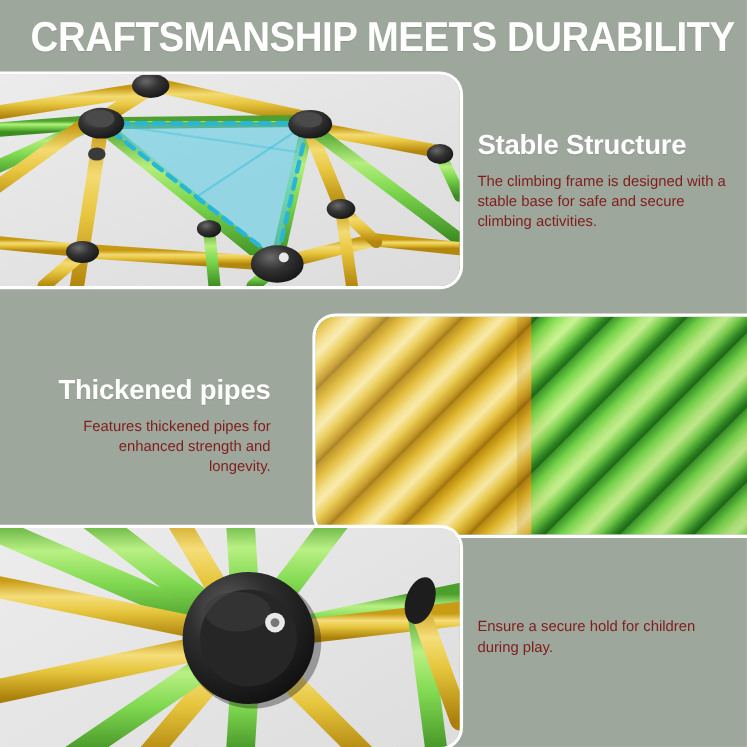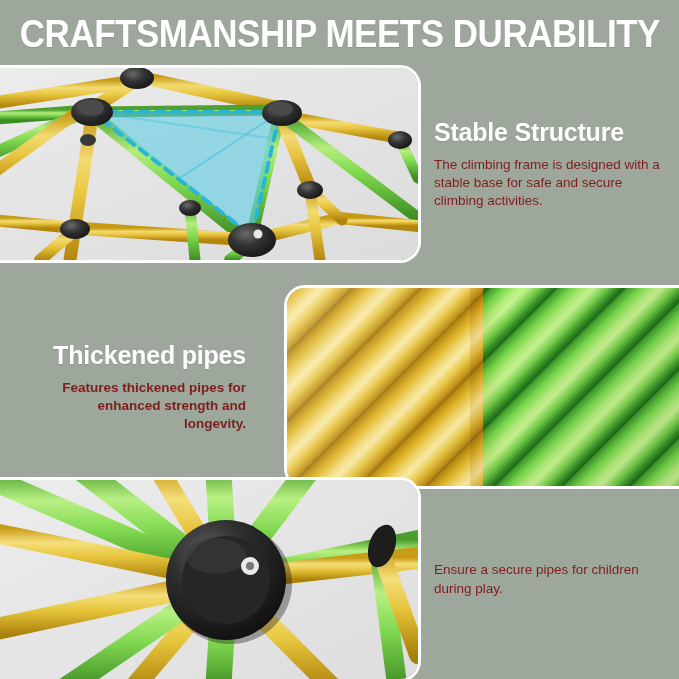--- a/index.html
+++ b/index.html
@@ -13,21 +13,21 @@
     position: relative;
   }
 
   
   .title-bar {
     position: absolute;
     left: 0; top: 0;
     width: 679px; height: 68px;
     display: flex;
     align-items: center;
-    justify-content: center;
+    justify-content: flex-start;
   }
   .title-text {
     color: #ffffff;
     font-size: 38px;
     font-weight: bold;
     letter-spacing: -0.5px;
     transform: scaleX(0.92);
     transform-origin: center;
     white-space: nowrap;
     text-shadow: 0 1px 1px rgba(0,0,0,0.10);
@@ -68,21 +68,21 @@
     line-height: 1.15;
     letter-spacing: -0.2px;
     margin-bottom: 9px;
     text-shadow: 0 1px 1px rgba(0,0,0,0.10);
   }
   .cap-body {
     color: #7f1d1d;
     font-size: 13.5px;
     line-height: 1.35;
   }
-  .caption.left .cap-body { max-width: 190px; font-weight: bold; }
+  .caption.left .cap-body { max-width: 190px; }
 
   
   
   
   #photo-dome { background: linear-gradient(160deg,#ececec 0%,#e2e2e2 60%,#dcdcdc 100%); }
   #photo-dome svg { display:block; width:100%; height:100%; }
 
   
   
   
@@ -286,15 +286,15 @@
         <circle cx="246" cy="100" r="60" fill="url(#hub2)"></circle>
         <circle cx="246" cy="100" r="44" fill="#262626"></circle>
         <ellipse cx="236" cy="76" rx="30" ry="18" fill="#3a3a3a" opacity="0.65"></ellipse>
         <circle cx="270" cy="86" r="9" fill="#e9e9e9"></circle>
         <circle cx="270" cy="86" r="4" fill="#777777"></circle>
       </g>
     </svg>
   </div>
 
   <div class="caption right">
-    <div class="cap-body">Ensure a secure pipes for children during play.</div>
+    <div class="cap-body">Ensure a secure hold for children during play.</div>
   </div>
 </div>
 
 </body></html>

